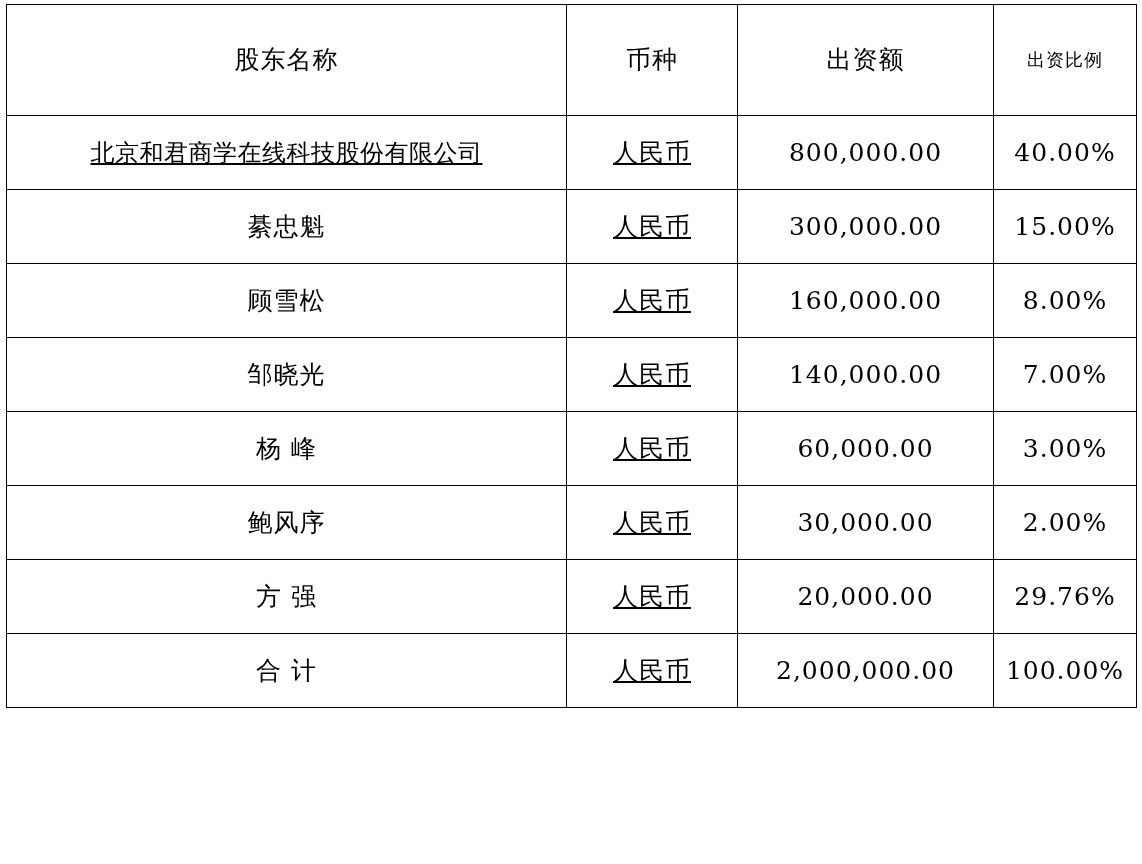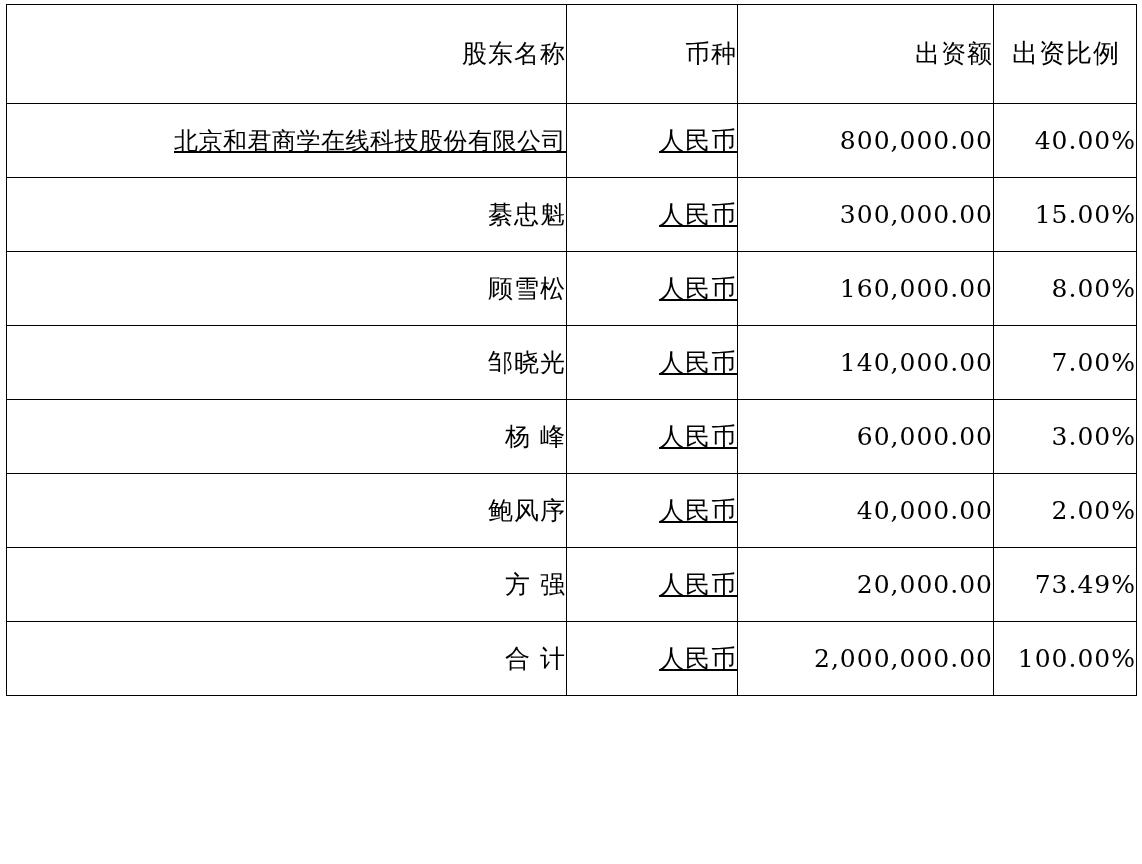--- a/index.html
+++ b/index.html
@@ -23,37 +23,37 @@
   table.shareholder-table {
     border-collapse: collapse;
     width: 1130px;
     margin: 4px 0 0 6px;
     table-layout: fixed;
   }
   table.shareholder-table td,
   table.shareholder-table th {
     border: 1px solid #000000;
     padding: 0;
-    text-align: right;
+    text-align: center;
     vertical-align: middle;
     font-weight: normal;
     font-size: 25px;
     line-height: 1.25;
     letter-spacing: 1px;
   }
   col.c-name  { width: 560px; }
   col.c-cur   { width: 171px; }
   col.c-amt   { width: 256px; }
   col.c-pct   { width: 143px; }
 
   thead td { height: 90px; }
   thead td.h-pct {
-    font-size: 26px;
+    font-size: 18px;
     line-height: 1.22;
-    padding: 4px 16px;
+    padding: 10px 16px;
   }
   tbody td { height: 73px; }
 
   td.name-cell {
     padding: 0 6px;
   }
   td.name-cell.long {
     font-size: 24px;
     letter-spacing: 0.5px;
     text-decoration: underline;
@@ -121,28 +121,28 @@
       </tr>
       <tr>
         <td class="name-cell spaced-2">杨 峰</td>
         <td class="cur-cell">人民币</td>
         <td class="amount-cell">60,000.00</td>
         <td class="pct-cell">3.00%</td>
       </tr>
       <tr>
         <td class="name-cell">鲍风序</td>
         <td class="cur-cell">人民币</td>
-        <td class="amount-cell">40,000.00</td>
+        <td class="amount-cell">30,000.00</td>
         <td class="pct-cell">2.00%</td>
       </tr>
       <tr>
         <td class="name-cell spaced-2">方 强</td>
         <td class="cur-cell">人民币</td>
         <td class="amount-cell">20,000.00</td>
-        <td class="pct-cell">73.49%</td>
+        <td class="pct-cell">29.76%</td>
       </tr>
       <tr>
         <td class="name-cell spaced-total">合 计</td>
         <td class="cur-cell">人民币</td>
         <td class="amount-cell">2,000,000.00</td>
         <td class="pct-cell">100.00%</td>
       </tr>
     </tbody>
   </table>
 </div>

